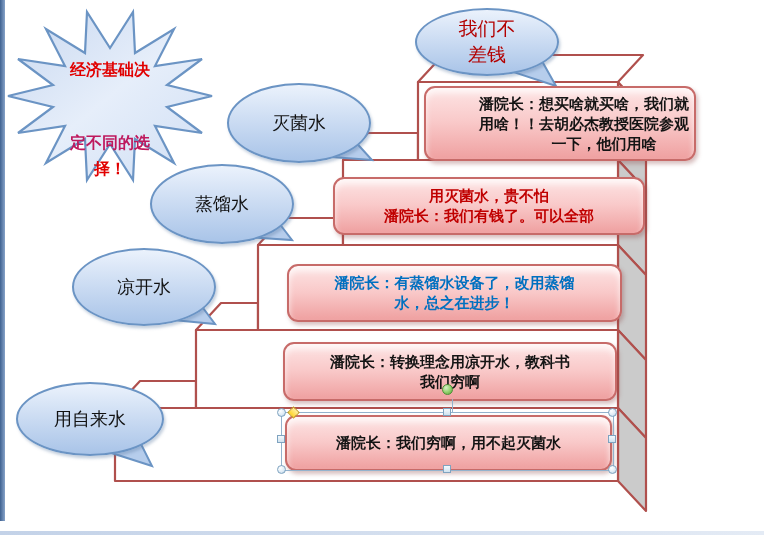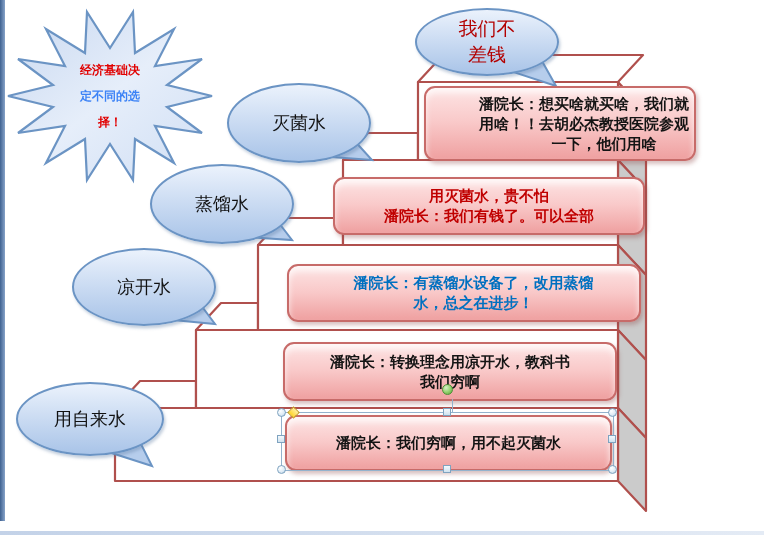--- a/index.html
+++ b/index.html
@@ -16,21 +16,21 @@
     background:linear-gradient(to right,#3f6190,#87a3c9);
   }
   .bottom-strip{
     position:absolute;left:0;top:531px;width:764px;height:4px;
     background:linear-gradient(to right,#c3d2e8,#e4ebf5);
   }
 
   
   .star-text{
     position:absolute;left:30px;top:57px;width:160px;
-    text-align:center;font-weight:bold;font-size:12px;line-height:26px;
+    text-align:center;font-weight:bold;font-size:16px;line-height:26px;
     color:#e10000;
   }
 
   
   .bubble{
     position:absolute;border:2px solid #6b94c4;border-radius:50%;
     background:linear-gradient(180deg,#ebf2fc 0%,#cdddf3 45%,#a9c4e8 100%);
     box-shadow:1.5px 2.5px 3px rgba(90,120,160,.35);
     display:flex;align-items:center;justify-content:center;
   }
@@ -41,21 +41,21 @@
   .pink-box{
     position:absolute;border:2px solid #c76b69;border-radius:11px;
     background:linear-gradient(180deg,#fde4e4 0%,#f9c9c9 48%,#efa0a0 100%);
     box-shadow:2px 3px 4px rgba(140,70,70,.35), inset 0 5px 6px rgba(255,255,255,.75);
     display:flex;flex-direction:column;align-items:center;justify-content:center;
     text-align:center;font-weight:bold;font-size:15px;line-height:20px;
   }
   .pink-box .line{white-space:nowrap;}
   .ink-black{color:#141414;}
   .ink-darkred{color:#c00000;}
-  .ink-blue{color:#0070c0;padding-left:19px;}
+  .ink-blue{color:#0070c0;}
 
   
   .sel-rect{
     position:absolute;left:281px;top:412px;width:331px;height:57px;
     border:1px solid #93b2cd;background:transparent;
   }
   .handle{position:absolute;box-sizing:border-box;}
   .h-circle{
     width:9px;height:9px;border-radius:50%;
     background:radial-gradient(circle at 35% 30%,#ffffff 0%,#dceaf5 60%,#9fc0d8 100%);
@@ -140,21 +140,21 @@
         <polygon points="305,155 372,160 352,138"></polygon>
         <polygon points="230,236 292,240 275,218"></polygon>
         <polygon points="152,318 215,324 197,300"></polygon>
         <polygon points="96,448 152,466 133,428"></polygon>
       </g>
     </svg>
   </div>
 
   <div class="star-text">
     <div style="color: rgb(225, 0, 0);">经济基础决</div>
-    <div style="color: #3b82f6;">定不同的选</div>
+    <div style="color: #be185d; margin-top: 47px;">定不同的选</div>
     <div style="color: rgb(225, 0, 0);">择！</div>
   </div>
 
   <div class="bubble" style="left:415px;top:8px;width:140px;height:64px;">
     <div class="bubble-label money">
       <div style="color: rgb(179, 0, 0);">我们不</div>
       <div style="color: rgb(179, 0, 0);">差钱</div>
     </div>
   </div>
 

